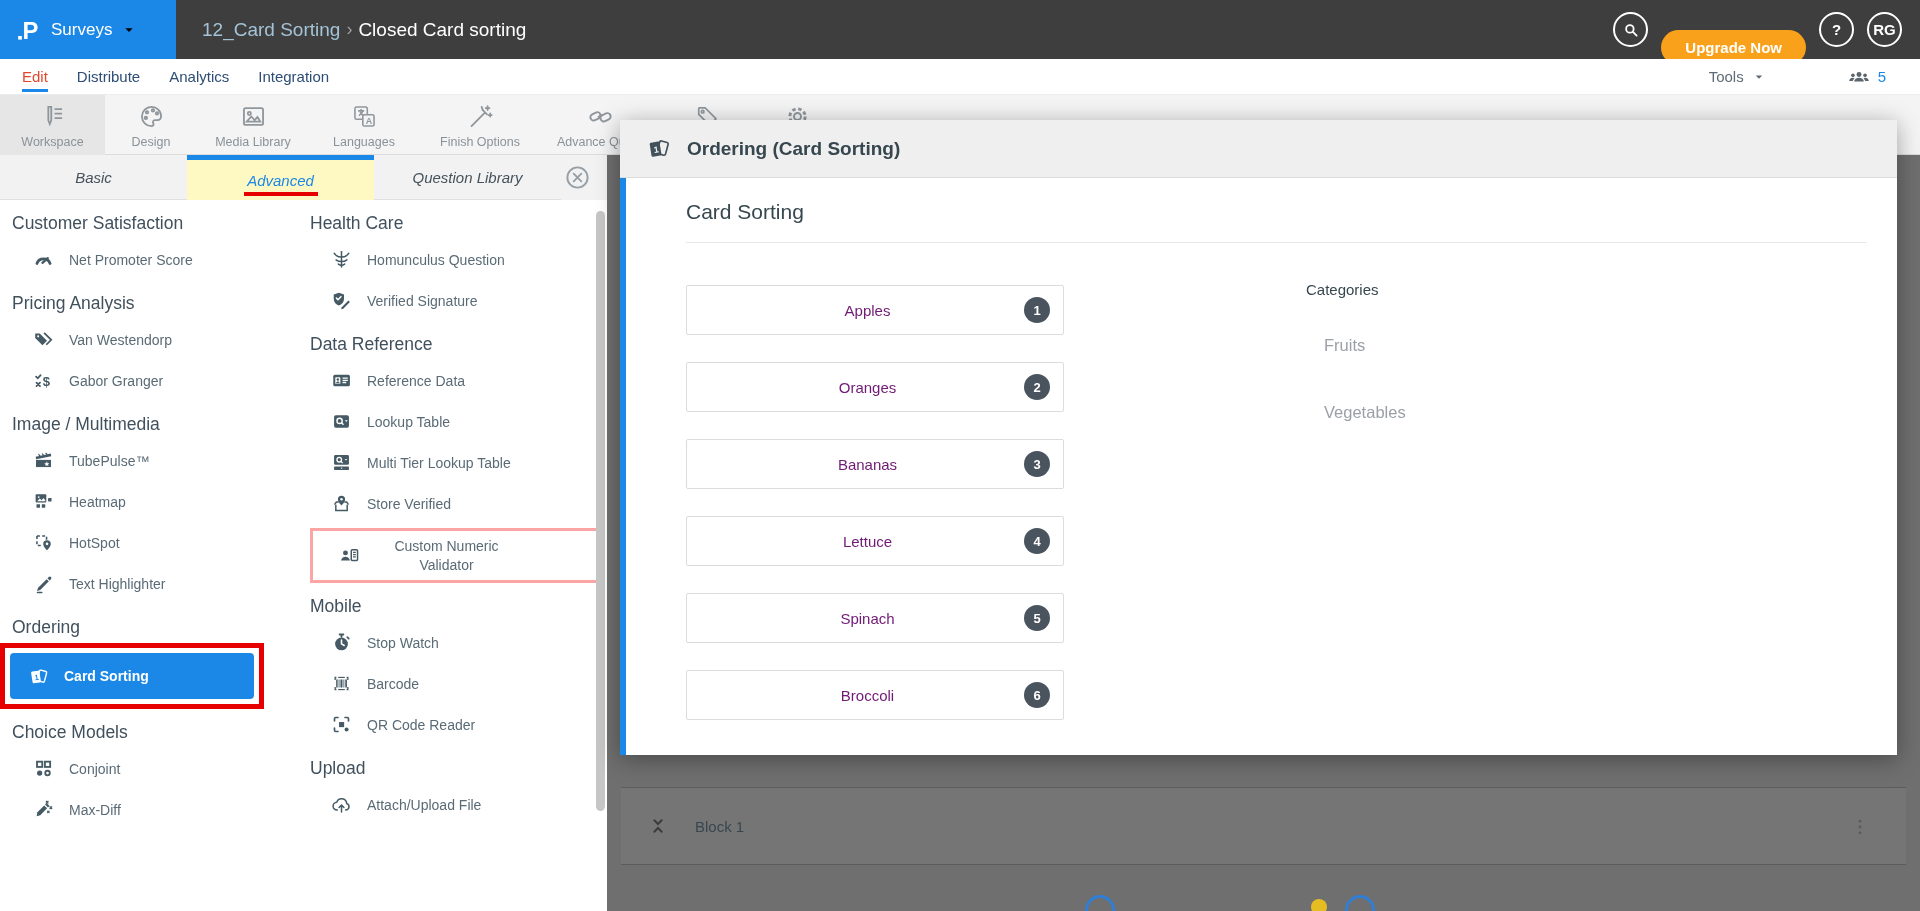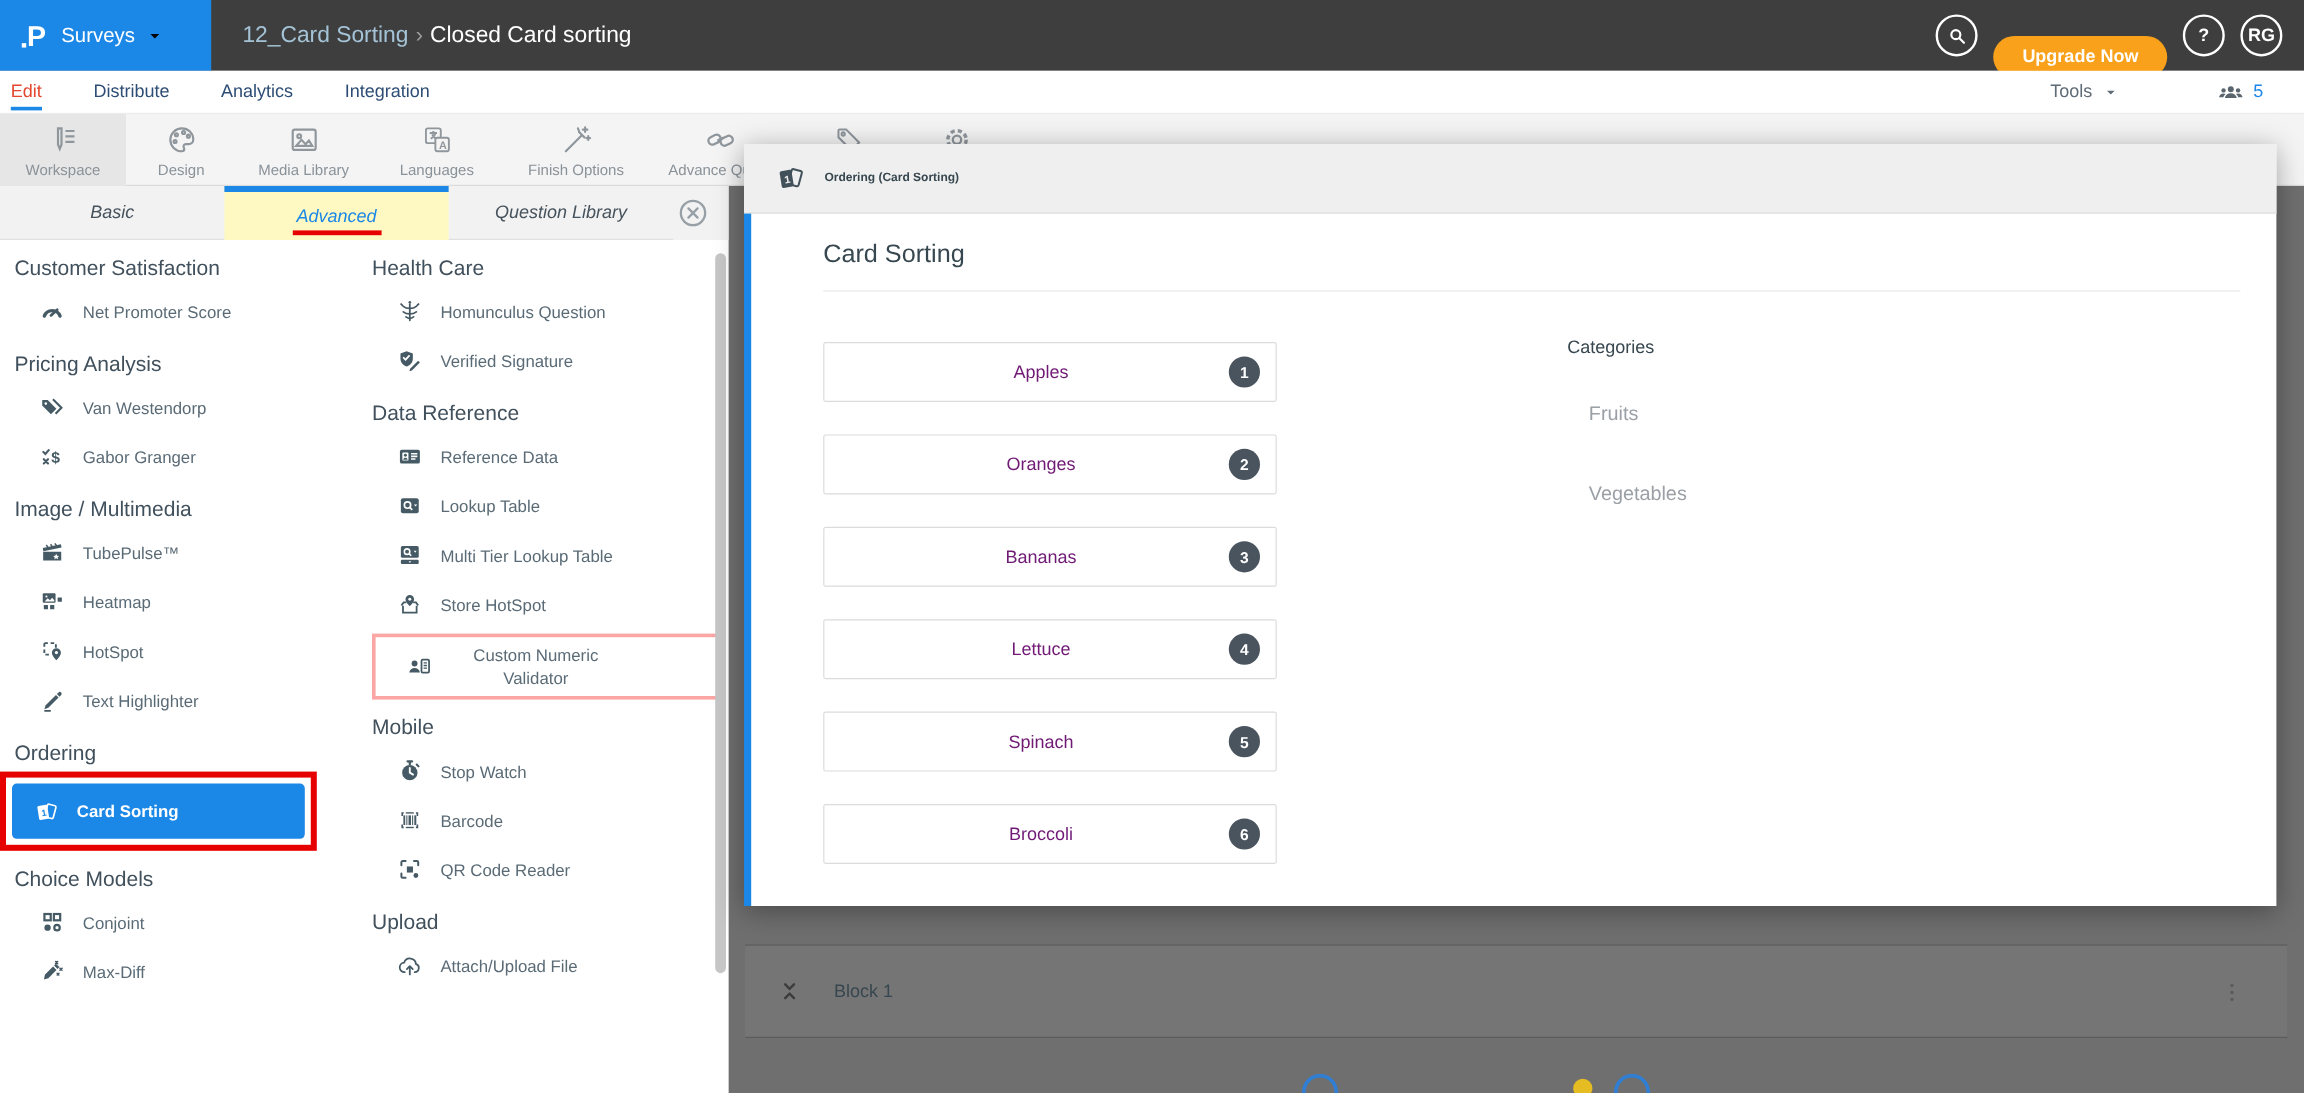--- a/index.html
+++ b/index.html
@@ -24,21 +24,21 @@
                 display:flex; align-items:center; justify-content:center; font-weight:bold;
                 font-size:15px; cursor:pointer; background:transparent; }
   .circle-btn .ic { width:18px; height:18px; color:#fff; }
   .upgrade-btn { height:35px; border:none; border-radius:18px; background:#f9a11b; color:#fff;
                  font-weight:bold; font-size:15px; padding:0 24px; cursor:pointer;
                  font-family:"Liberation Sans", sans-serif;margin-top:36px; }
 
   
   .navbar { position:absolute; left:0; top:59px; width:1920px; height:36px; background:#fff;
             border-bottom:1px solid #ececec; display:flex; align-items:center; }
-  .nav-tabs { display:flex; gap:43px; padding-left:9px; }
+  .nav-tabs { display:flex; gap:29px; padding-left:22px; }
   .nav-tab { font-size:15px; color:#2e4d75; cursor:pointer; position:relative; font-weight:500; }
   .nav-tab.active { color:#e3472e; }
   .nav-tab.active::after { content:""; position:absolute; left:0; right:0; bottom:-7px; height:3px; background:#1b87e6; }
   .navbar-right { position:absolute; right:34px; display:flex; align-items:center; gap:10px; }
   .tools-wrap { display:flex; align-items:center; gap:8px; margin-right:72px; cursor:pointer; }
   .tools-label { font-size:15px; color:#5f6b76; }
   .caret-g { width:14px; height:14px; color:#5f6b76; }
   .users-wrap { display:flex; align-items:center; gap:8px; cursor:pointer; }
   .users-wrap .ic { width:22px; height:22px; color:#5a656e; }
   .collab-count { color:#1b87e6; font-size:15px; }
@@ -87,21 +87,21 @@
   .block-kebab { position:absolute; right:36px; top:26px; width:20px; height:26px; color:#5a5a5a; cursor:pointer; }
   .add-circle { position:absolute; width:30px; height:30px; border:3px solid #2f7fd6; border-radius:50%; background:transparent; }
   .dot-yellow { position:absolute; width:16px; height:16px; border-radius:50%; background:#e5bd22; }
 
   
   .modal { position:absolute; left:620px; top:120px; width:1277px; height:635px; background:#fff; z-index:5;
            box-shadow:0 4px 22px rgba(0,0,0,0.35); }
   .modal-hd { height:58px; background:#efefef; border-bottom:1px solid #dcdcdc; display:flex; align-items:center;
               padding-left:26px; gap:16px; }
   .modal-hd .ic { width:25px; height:25px; color:#42505a; }
-  .modal-hd-title { font-size:10px; font-weight:bold; color:#37474f; }
+  .modal-hd-title { font-size:19px; font-weight:bold; color:#37474f; }
   .modal-body { position:relative; height:577px; }
   .modal-blue-edge { position:absolute; left:0; top:0; bottom:0; width:6px; background:#1b87e6; }
   .q-title { position:absolute; left:66px; top:22px; font-size:21px; color:#37474f; }
   .q-divider { position:absolute; left:66px; right:30px; top:64px; border-bottom:1px solid #e8e8e8; }
   .card-list { position:absolute; left:66px; top:107px; width:378px; }
   .sort-card { height:50px; border:1px solid #dcdcdc; background:#fff; border-radius:2px; margin-bottom:27px;
                display:flex; align-items:center; padding:0 13px 0 24px; cursor:grab; }
   .sc-label { font-size:15px; color:#701a75; flex:1;text-align:center; }
   .sc-badge { width:26px; height:26px; border-radius:50%; background:#4a545e; color:#fff; font-size:13px;
               font-weight:bold; display:flex; align-items:center; justify-content:center; }
@@ -501,21 +501,21 @@
           <div class="qitem">
             <span class="ic">
               <svg viewBox="0 0 24 24" fill="none" stroke="currentColor" stroke-width="1.7">
                 <path d="M5.5 13.5V20h13v-6.5"></path>
                 <path d="M4 13.3l2.1-3h2.7"></path>
                 <path d="M20 13.3l-2.1-3h-2.7"></path>
                 <path d="M12 3.2a4.1 4.1 0 0 1 4.1 4.1c0 2.9-4.1 6.7-4.1 6.7S7.9 10.2 7.9 7.3A4.1 4.1 0 0 1 12 3.2z" fill="currentColor" stroke="none"></path>
                 <circle cx="12" cy="7.2" r="1.4" fill="#fff" stroke="none"></circle>
               </svg>
             </span>
-            <span class="qlabel">Store HotSpot</span>
+            <span class="qlabel">Store Verified</span>
           </div>
           <div class="qitem red-thin">
             <span class="ic">
               <svg viewBox="0 0 24 24">
                 <circle cx="7.4" cy="9" r="2.8" fill="currentColor"></circle>
                 <path d="M2.3 17.6c.5-2.8 2.6-4.3 5.1-4.3s4.6 1.5 5.1 4.3z" fill="currentColor"></path>
                 <rect x="14" y="5.4" width="7.2" height="12.4" rx="1.2" fill="none" stroke="currentColor" stroke-width="1.7"></rect>
                 <path d="M16 8.5h3.2M16 11h3.2M16 13.5h3.2" stroke="currentColor" stroke-width="1.3"></path>
               </svg>
             </span>

